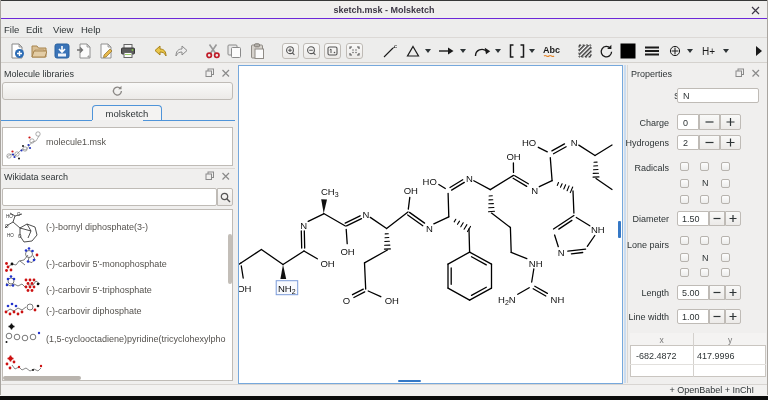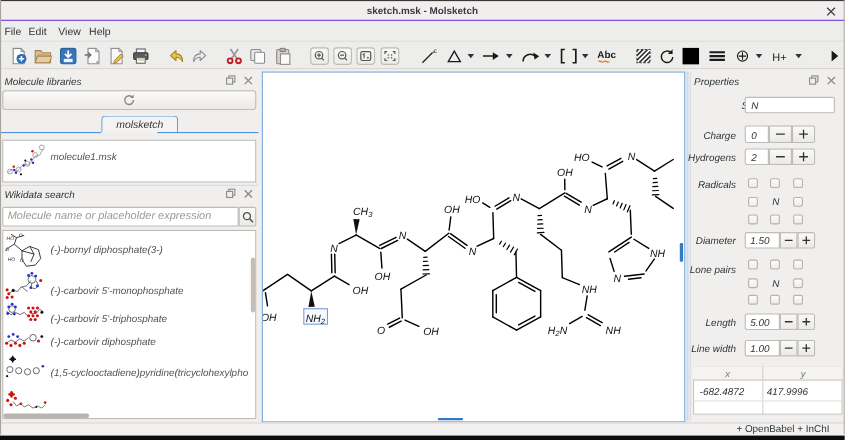--- a/index.html
+++ b/index.html
@@ -5,21 +5,21 @@
 html,body{margin:0;padding:0;}
 body{width:768px;height:400px;overflow:hidden;font-family:"Liberation Sans",sans-serif;background:#f0efee;position:relative;}
 .abs{position:absolute;}
 .titlebar{left:0;top:0;width:768px;height:19px;background:#f0efee;border-top:1px solid #383838;box-sizing:border-box;border-bottom:1px solid #6d28d9;}
 .titlebar span{position:absolute;left:0;right:0;top:4px;text-align:center;font-size:9px;font-weight:600;color:#3d3846;}
 .menubar{left:0;top:19px;width:768px;height:19px;background:#ededec;border-bottom:1px solid #dcd9d6;box-sizing:border-box;}
 .menubar span{position:absolute;top:5px;font-size:9.5px;color:#2e3436;}
 .toolbar{left:0;top:38px;width:768px;height:25px;background:#ededec;border-bottom:1px solid #d5d2ce;box-sizing:border-box;}
 .ti{position:absolute;top:5px;width:16px;height:16px;}
 .darr{position:absolute;top:11px;width:0;height:0;border-left:3.5px solid transparent;border-right:3.5px solid transparent;border-top:4px solid #2e3436;}
-.main{left:0;top:63px;width:768px;height:322px;background:#f0efee;font-style:italic;}
+.main{left:0;top:63px;width:768px;height:322px;background:#f0efee;}
 .canvas{left:238px;top:1.5px;width:385px;height:319px;background:#fff;border:1px solid #76a8dc;box-sizing:border-box;}
 .dockhead{position:absolute;font-size:9px;color:#2e3436;}
 .statusbar{left:0;top:384px;width:768px;height:11.5px;background:#f2f1f0;border-top:1px solid #d8d5d2;box-sizing:border-box;}
 .statusbar span{position:absolute;right:14px;top:0px;font-size:9px;color:#2e3436;}
 .blackbar{left:0;top:395.5px;width:768px;height:4.5px;background:#0c0c0c;}
 .btn{background:linear-gradient(#f9f9f8,#eceae8);border:1px solid #bfbbb6;border-radius:3px;box-sizing:border-box;}
 .entry{background:#fff;border:1px solid #bfbbb6;border-radius:2px;box-sizing:border-box;}
 .lbl{position:absolute;font-size:9px;color:#2e3436;text-align:right;}
 .cb{position:absolute;width:9px;height:9px;background:linear-gradient(#fdfdfd,#ececeb);border:1px solid #b7b3ae;border-radius:2px;box-sizing:border-box;}
 .spinval{position:absolute;font-size:9px;color:#2e3436;}
@@ -240,21 +240,20 @@
 </svg>
 <div class="abs" style="left:46px;top:74px;font-size:9px;color:#55524e">molecule1.msk</div>
 <div class="abs" style="left:0px;top:105px;width:235px;height:1px;background:#dbd8d5"></div>
 <div class="dockhead" style="left:4px;top:109px">Wikidata search</div>
 <svg class="abs" style="left:205px;top:108px" width="26" height="10">
       <rect x="3" y="1" width="5.5" height="5.5" fill="none" stroke="#8a8a8a"></rect>
       <rect x="1" y="3" width="5.5" height="5.5" fill="#f0efee" stroke="#8a8a8a"></rect>
       <path d="M17.5 2l6.5 6.5M24 2l-6.5 6.5" stroke="#8a8a8a" stroke-width="1.2"></path>
     </svg>
 <div class="abs entry" style="left:2px;top:125px;width:215px;height:18px"></div>
-<div class="abs" style="left:7px;top:128px;font-size:10px;color:#9d9a96">Molecule name or placeholder expression</div>
 <div class="abs btn" style="left:217px;top:125px;width:16px;height:18px;border-radius:0 2px 2px 0"></div>
 <svg class="abs" style="left:220px;top:129px" width="11" height="11">
       <circle cx="4.5" cy="4.5" r="3.2" fill="none" stroke="#555" stroke-width="1.2"></circle>
       <path d="M7 7l3 3" stroke="#555" stroke-width="1.4"></path>
     </svg>
 <div class="abs entry" style="left:2px;top:146px;width:231px;height:172px;border-radius:0" id="wlist"></div>
 
 <div class="abs" style="left:46px;top:159px;font-size:9px;color:#55524e">(-)-bornyl diphosphate(3-)</div>
 <div class="abs" style="left:46px;top:196px;font-size:9px;color:#55524e">(-)-carbovir 5'-monophosphate</div>
 <div class="abs" style="left:46px;top:222px;font-size:9px;color:#55524e">(-)-carbovir 5'-triphosphate</div>

